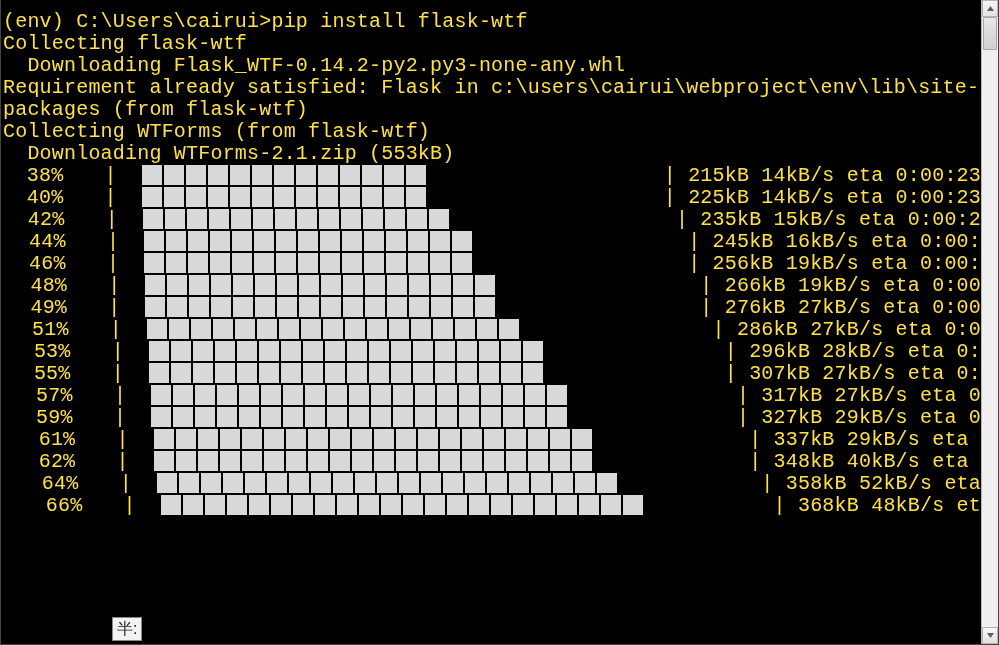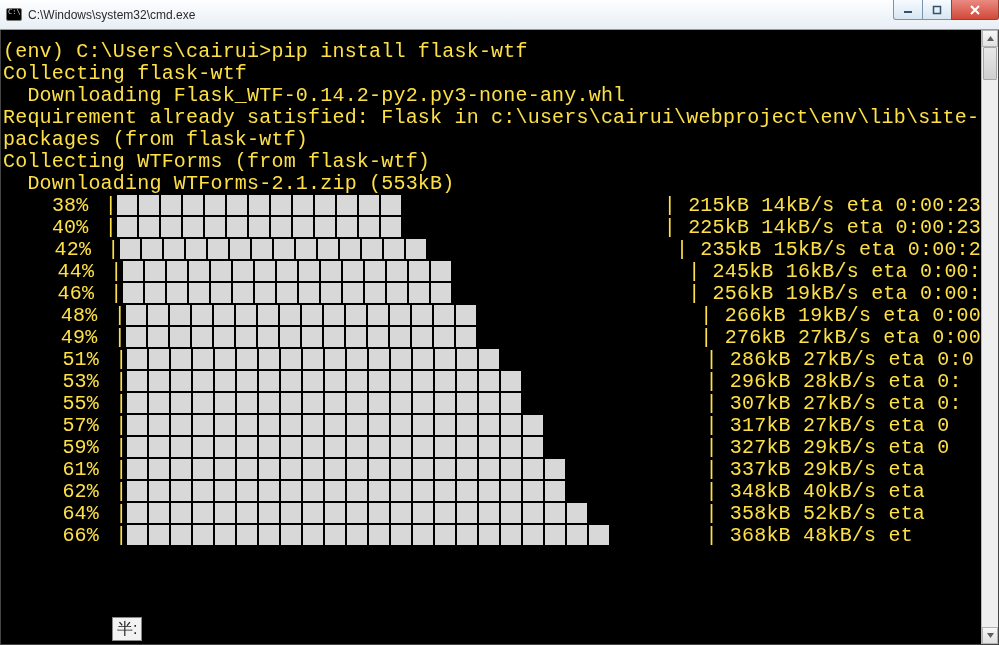--- a/index.html
+++ b/index.html
@@ -120,51 +120,30 @@
 .ime-bar{
   position:absolute;
   left:112px;
   bottom:4px;
   background:#f2f2f2;
   color:#222;
   font:16px/22px "Microsoft YaHei","SimSun",sans-serif;
   padding:0 4px;
   border:1px solid #888;
 }
-.progress-row{ display:flex; }
+.progress-row{ display:flex;gap:25px; }
 .pct{ width:100px; text-align:right; padding-right:4px; }
 .bar-cells{ display:flex; flex:0 0 auto; }
 .cell{ width:20px; height:20px; margin-right:2px; background:#d8d8d8; }
 .tail{ padding-left:6px; white-space:pre;text-align:right; }
 </style>
 </head>
 <body>
 
 <div class="window">
-  <div class="titlebar">
-    <div class="app-icon"></div>
-    <div class="title">C:\Windows\system32\cmd.exe</div>
-    <div class="win-controls">
-      <div class="win-btn min">
-        <svg width="10" height="10">
-            <line x1="1" y1="7" x2="9" y2="7" stroke="#34506a" stroke-width="2"></line>
-          </svg>
-      </div>
-      <div class="win-btn max">
-        <svg width="10" height="10">
-            <rect x="1.5" y="1.5" width="7" height="7" fill="none" stroke="#34506a" stroke-width="1.5"></rect>
-          </svg>
-      </div>
-      <div class="win-btn close">
-        <svg width="12" height="10">
-            <path d="M2 1 L10 9 M10 1 L2 9" stroke="#fff" stroke-width="2"></path>
-          </svg>
-      </div>
-    </div>
-  </div>
   <div class="terminal-wrap">
     <div class="terminal" id="terminal"><div></div><div>(env) C:\Users\cairui&gt;pip install flask-wtf</div><div>Collecting flask-wtf</div><div>  Downloading Flask_WTF-0.14.2-py2.py3-none-any.whl</div><div>Requirement already satisfied: Flask in c:\users\cairui\webproject\env\lib\site-</div><div>packages (from flask-wtf)</div><div>Collecting WTForms (from flask-wtf)</div><div>  Downloading WTForms-2.1.zip (553kB)</div><div class="progress-row"><span class="pct">38%</span><span> |</span><span class="bar-cells"><span class="cell"></span><span class="cell"></span><span class="cell"></span><span class="cell"></span><span class="cell"></span><span class="cell"></span><span class="cell"></span><span class="cell"></span><span class="cell"></span><span class="cell"></span><span class="cell"></span><span class="cell"></span><span class="cell"></span></span><span style="width:286px"></span><span class="tail">| 215kB 14kB/s eta 0:00:23</span></div><div class="progress-row"><span class="pct">40%</span><span> |</span><span class="bar-cells"><span class="cell"></span><span class="cell"></span><span class="cell"></span><span class="cell"></span><span class="cell"></span><span class="cell"></span><span class="cell"></span><span class="cell"></span><span class="cell"></span><span class="cell"></span><span class="cell"></span><span class="cell"></span><span class="cell"></span></span><span style="width:286px"></span><span class="tail">| 225kB 14kB/s eta 0:00:23</span></div><div class="progress-row"><span class="pct">42%</span><span> |</span><span class="bar-cells"><span class="cell"></span><span class="cell"></span><span class="cell"></span><span class="cell"></span><span class="cell"></span><span class="cell"></span><span class="cell"></span><span class="cell"></span><span class="cell"></span><span class="cell"></span><span class="cell"></span><span class="cell"></span><span class="cell"></span><span class="cell"></span></span><span style="width:264px"></span><span class="tail">| 235kB 15kB/s eta 0:00:2</span></div><div class="progress-row"><span class="pct">44%</span><span> |</span><span class="bar-cells"><span class="cell"></span><span class="cell"></span><span class="cell"></span><span class="cell"></span><span class="cell"></span><span class="cell"></span><span class="cell"></span><span class="cell"></span><span class="cell"></span><span class="cell"></span><span class="cell"></span><span class="cell"></span><span class="cell"></span><span class="cell"></span><span class="cell"></span></span><span style="width:242px"></span><span class="tail">| 245kB 16kB/s eta 0:00:</span></div><div class="progress-row"><span class="pct">46%</span><span> |</span><span class="bar-cells"><span class="cell"></span><span class="cell"></span><span class="cell"></span><span class="cell"></span><span class="cell"></span><span class="cell"></span><span class="cell"></span><span class="cell"></span><span class="cell"></span><span class="cell"></span><span class="cell"></span><span class="cell"></span><span class="cell"></span><span class="cell"></span><span class="cell"></span></span><span style="width:242px"></span><span class="tail">| 256kB 19kB/s eta 0:00:</span></div><div class="progress-row"><span class="pct">48%</span><span> |</span><span class="bar-cells"><span class="cell"></span><span class="cell"></span><span class="cell"></span><span class="cell"></span><span class="cell"></span><span class="cell"></span><span class="cell"></span><span class="cell"></span><span class="cell"></span><span class="cell"></span><span class="cell"></span><span class="cell"></span><span class="cell"></span><span class="cell"></span><span class="cell"></span><span class="cell"></span></span><span style="width:220px"></span><span class="tail">| 266kB 19kB/s eta 0:00</span></div><div class="progress-row"><span class="pct">49%</span><span> |</span><span class="bar-cells"><span class="cell"></span><span class="cell"></span><span class="cell"></span><span class="cell"></span><span class="cell"></span><span class="cell"></span><span class="cell"></span><span class="cell"></span><span class="cell"></span><span class="cell"></span><span class="cell"></span><span class="cell"></span><span class="cell"></span><span class="cell"></span><span class="cell"></span><span class="cell"></span></span><span style="width:220px"></span><span class="tail">| 276kB 27kB/s eta 0:00</span></div><div class="progress-row"><span class="pct">51%</span><span> |</span><span class="bar-cells"><span class="cell"></span><span class="cell"></span><span class="cell"></span><span class="cell"></span><span class="cell"></span><span class="cell"></span><span class="cell"></span><span class="cell"></span><span class="cell"></span><span class="cell"></span><span class="cell"></span><span class="cell"></span><span class="cell"></span><span class="cell"></span><span class="cell"></span><span class="cell"></span><span class="cell"></span></span><span style="width:198px"></span><span class="tail">| 286kB 27kB/s eta 0:0</span></div><div class="progress-row"><span class="pct">53%</span><span> |</span><span class="bar-cells"><span class="cell"></span><span class="cell"></span><span class="cell"></span><span class="cell"></span><span class="cell"></span><span class="cell"></span><span class="cell"></span><span class="cell"></span><span class="cell"></span><span class="cell"></span><span class="cell"></span><span class="cell"></span><span class="cell"></span><span class="cell"></span><span class="cell"></span><span class="cell"></span><span class="cell"></span><span class="cell"></span></span><span style="width:176px"></span><span class="tail">| 296kB 28kB/s eta 0:</span></div><div class="progress-row"><span class="pct">55%</span><span> |</span><span class="bar-cells"><span class="cell"></span><span class="cell"></span><span class="cell"></span><span class="cell"></span><span class="cell"></span><span class="cell"></span><span class="cell"></span><span class="cell"></span><span class="cell"></span><span class="cell"></span><span class="cell"></span><span class="cell"></span><span class="cell"></span><span class="cell"></span><span class="cell"></span><span class="cell"></span><span class="cell"></span><span class="cell"></span></span><span style="width:176px"></span><span class="tail">| 307kB 27kB/s eta 0:</span></div><div class="progress-row"><span class="pct">57%</span><span> |</span><span class="bar-cells"><span class="cell"></span><span class="cell"></span><span class="cell"></span><span class="cell"></span><span class="cell"></span><span class="cell"></span><span class="cell"></span><span class="cell"></span><span class="cell"></span><span class="cell"></span><span class="cell"></span><span class="cell"></span><span class="cell"></span><span class="cell"></span><span class="cell"></span><span class="cell"></span><span class="cell"></span><span class="cell"></span><span class="cell"></span></span><span style="width:154px"></span><span class="tail">| 317kB 27kB/s eta 0</span></div><div class="progress-row"><span class="pct">59%</span><span> |</span><span class="bar-cells"><span class="cell"></span><span class="cell"></span><span class="cell"></span><span class="cell"></span><span class="cell"></span><span class="cell"></span><span class="cell"></span><span class="cell"></span><span class="cell"></span><span class="cell"></span><span class="cell"></span><span class="cell"></span><span class="cell"></span><span class="cell"></span><span class="cell"></span><span class="cell"></span><span class="cell"></span><span class="cell"></span><span class="cell"></span></span><span style="width:154px"></span><span class="tail">| 327kB 29kB/s eta 0</span></div><div class="progress-row"><span class="pct">61%</span><span> |</span><span class="bar-cells"><span class="cell"></span><span class="cell"></span><span class="cell"></span><span class="cell"></span><span class="cell"></span><span class="cell"></span><span class="cell"></span><span class="cell"></span><span class="cell"></span><span class="cell"></span><span class="cell"></span><span class="cell"></span><span class="cell"></span><span class="cell"></span><span class="cell"></span><span class="cell"></span><span class="cell"></span><span class="cell"></span><span class="cell"></span><span class="cell"></span></span><span style="width:132px"></span><span class="tail">| 337kB 29kB/s eta </span></div><div class="progress-row"><span class="pct">62%</span><span> |</span><span class="bar-cells"><span class="cell"></span><span class="cell"></span><span class="cell"></span><span class="cell"></span><span class="cell"></span><span class="cell"></span><span class="cell"></span><span class="cell"></span><span class="cell"></span><span class="cell"></span><span class="cell"></span><span class="cell"></span><span class="cell"></span><span class="cell"></span><span class="cell"></span><span class="cell"></span><span class="cell"></span><span class="cell"></span><span class="cell"></span><span class="cell"></span></span><span style="width:132px"></span><span class="tail">| 348kB 40kB/s eta </span></div><div class="progress-row"><span class="pct">64%</span><span> |</span><span class="bar-cells"><span class="cell"></span><span class="cell"></span><span class="cell"></span><span class="cell"></span><span class="cell"></span><span class="cell"></span><span class="cell"></span><span class="cell"></span><span class="cell"></span><span class="cell"></span><span class="cell"></span><span class="cell"></span><span class="cell"></span><span class="cell"></span><span class="cell"></span><span class="cell"></span><span class="cell"></span><span class="cell"></span><span class="cell"></span><span class="cell"></span><span class="cell"></span></span><span style="width:110px"></span><span class="tail">| 358kB 52kB/s eta</span></div><div class="progress-row"><span class="pct">66%</span><span> |</span><span class="bar-cells"><span class="cell"></span><span class="cell"></span><span class="cell"></span><span class="cell"></span><span class="cell"></span><span class="cell"></span><span class="cell"></span><span class="cell"></span><span class="cell"></span><span class="cell"></span><span class="cell"></span><span class="cell"></span><span class="cell"></span><span class="cell"></span><span class="cell"></span><span class="cell"></span><span class="cell"></span><span class="cell"></span><span class="cell"></span><span class="cell"></span><span class="cell"></span><span class="cell"></span></span><span style="width:88px"></span><span class="tail">| 368kB 48kB/s et</span></div></div>
     <div class="scrollbar">
       <div class="sb-btn">
         <svg width="9" height="9">
             <path d="M4.5 2 L8 7 L1 7 Z" fill="#5f5f5f"></path>
           </svg>
       </div>
       <div class="sb-track">
         <div class="sb-thumb"></div>

